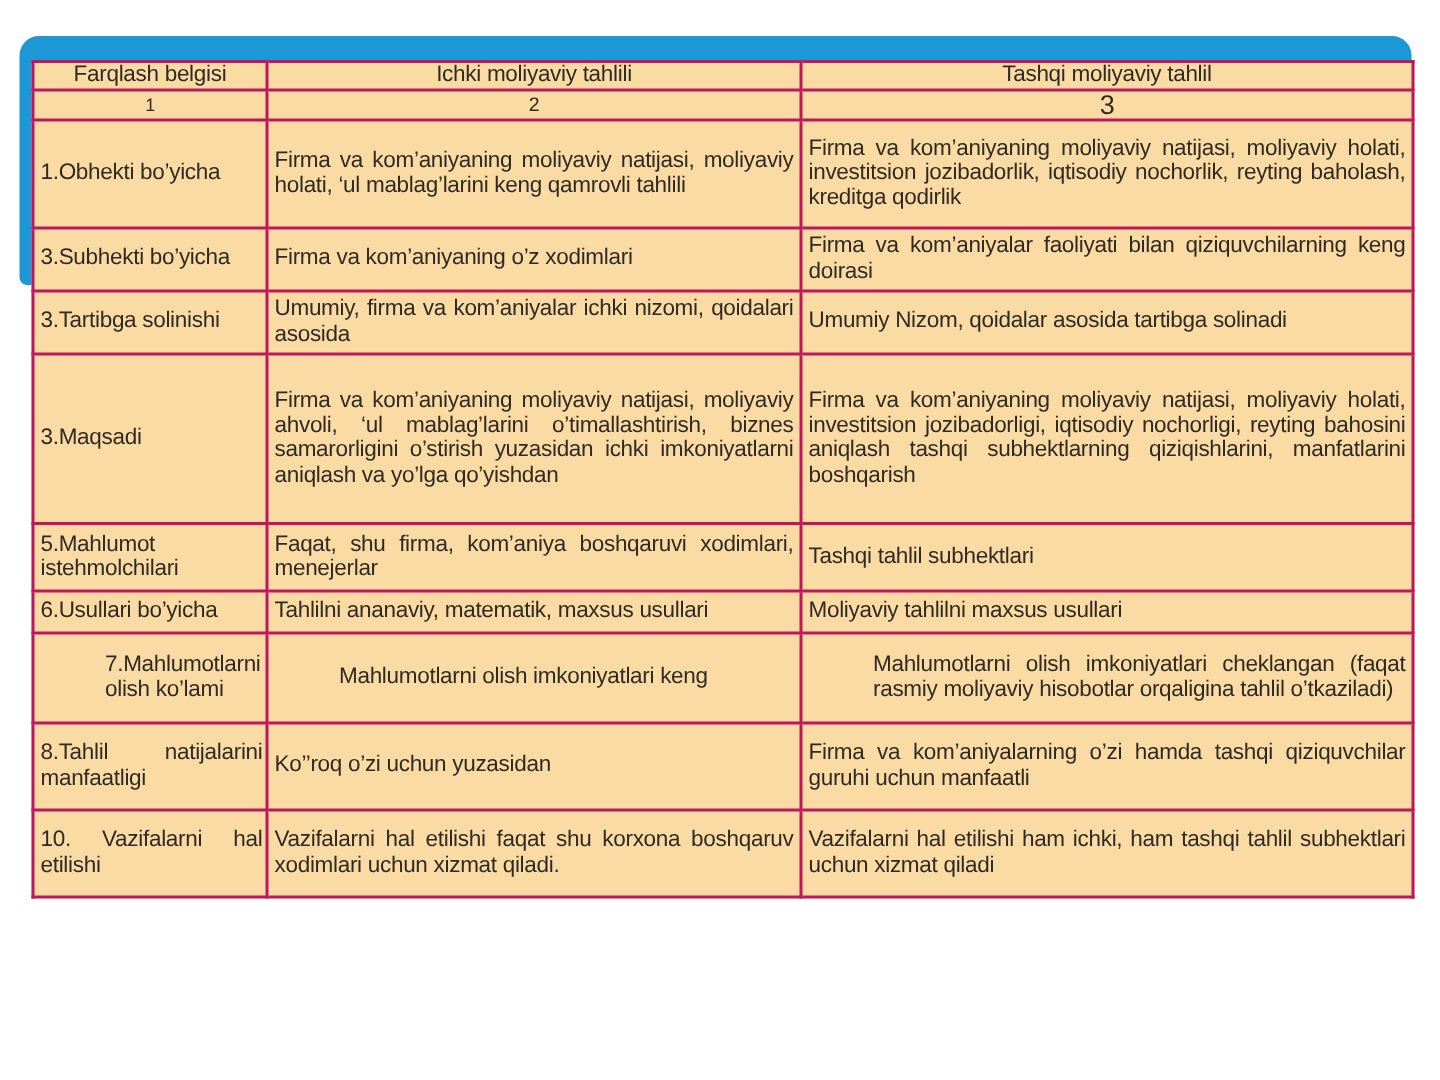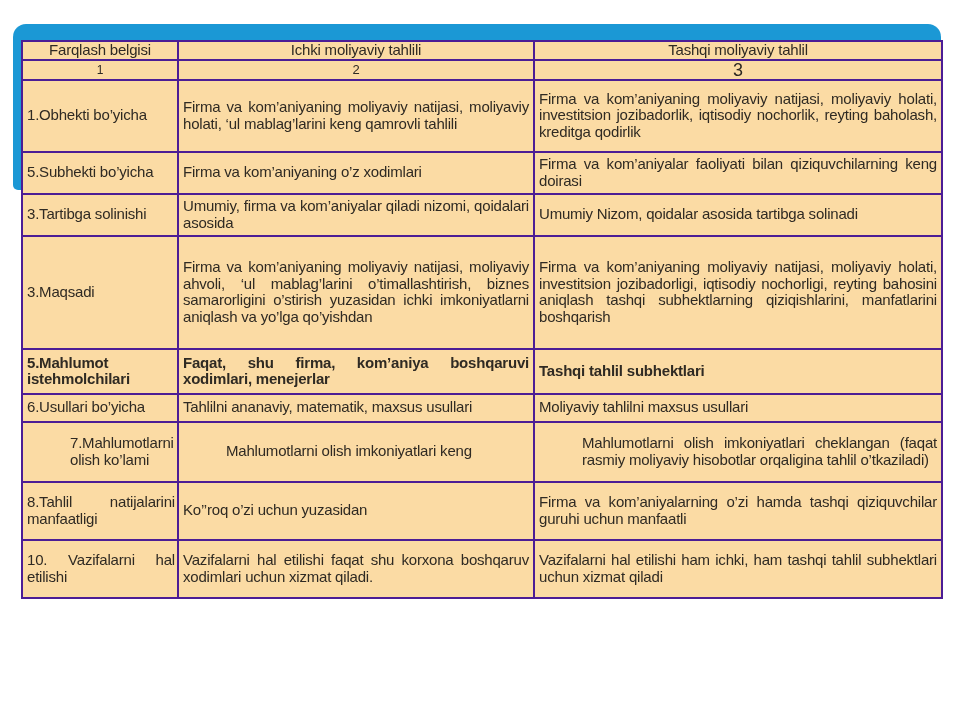--- a/index.html
+++ b/index.html
@@ -36,21 +36,21 @@
     background: #fbdba4;
     color: #2f2a23;
     font-size: 15px;
     line-height: 1.13;
     letter-spacing: -0.2px;
   }
   table.cmp col.c1 { width: 156px; }
   table.cmp col.c2 { width: 356px; }
   table.cmp col.c3 { width: 408px; }
   table.cmp th, table.cmp td {
-    border: 2px solid #4c1d95;
+    border: 2px solid #be185d;
     padding: 1px 4px;
     vertical-align: middle;
     overflow: hidden;
   }
   table.cmp th {
     font-weight: normal;
     text-align: center;
     height: 15px;
     padding: 0 4px;
   }
@@ -63,21 +63,21 @@
   tr.num-row td:nth-child(1) { font-size: 12px; }
   tr.num-row td:nth-child(2) { font-size: 13px; }
   tr.num-row td:nth-child(3) { font-size: 18px; }
   tbody.rows td { text-align: justify; }
   tbody.rows td.feature { padding-right: 2px; }
   
   tbody.rows tr:nth-child(1)  td { height: 68px; }
   tbody.rows tr:nth-child(2)  td { height: 38px; }
   tbody.rows tr:nth-child(3)  td { height: 38px; }
   tbody.rows tr:nth-child(4)  td { height: 109px; }
-  tbody.rows tr:nth-child(5)  td { height: 41px; font-weight: bold; }
+  tbody.rows tr:nth-child(5)  td { height: 41px; }
   tbody.rows tr:nth-child(6)  td { height: 24px; }
   tbody.rows tr:nth-child(7)  td { height: 56px; padding-left: 47px; }
   tbody.rows tr:nth-child(8)  td { height: 54px; }
   tbody.rows tr:nth-child(9)  td { height: 54px; }
   tbody.rows tr:nth-child(10) td { height: 54px; }
 </style>
 </head>
 <body>
 
 <div class="slide">
@@ -102,27 +102,27 @@
         <td>3</td>
       </tr>
     </thead>
     <tbody class="rows">
         <tr>
       <td class="feature">1.Obhekti bo’yicha</td>
       <td class="internal">Firma va kom’aniyaning moliyaviy natijasi, moliyaviy holati, ‘ul mablag’larini keng qamrovli tahlili</td>
       <td class="external">Firma va kom’aniyaning moliyaviy natijasi, moliyaviy holati, investitsion jozibadorlik, iqtisodiy nochorlik, reyting baholash, kreditga qodirlik</td>
     </tr>
         <tr>
-      <td class="feature">5.Subhekti bo’yicha</td>
+      <td class="feature">3.Subhekti bo’yicha</td>
       <td class="internal">Firma va kom’aniyaning o’z xodimlari</td>
       <td class="external">Firma va kom’aniyalar faoliyati bilan qiziquvchilarning keng doirasi</td>
     </tr>
         <tr>
       <td class="feature">3.Tartibga solinishi</td>
-      <td class="internal">Umumiy, firma va kom’aniyalar qiladi nizomi, qoidalari asosida</td>
+      <td class="internal">Umumiy, firma va kom’aniyalar ichki nizomi, qoidalari asosida</td>
       <td class="external">Umumiy Nizom, qoidalar asosida tartibga solinadi</td>
     </tr>
         <tr>
       <td class="feature">3.Maqsadi</td>
       <td class="internal">Firma va kom’aniyaning moliyaviy natijasi, moliyaviy ahvoli, ‘ul mablag’larini o’timallashtirish, biznes samarorligini o’stirish yuzasidan ichki imkoniyatlarni aniqlash va yo’lga qo’yishdan</td>
       <td class="external">Firma va kom’aniyaning moliyaviy natijasi, moliyaviy holati, investitsion jozibadorligi, iqtisodiy nochorligi, reyting bahosini aniqlash tashqi subhektlarning qiziqishlarini, manfatlarini boshqarish</td>
     </tr>
         <tr>
       <td class="feature">5.Mahlumot istehmolchilari</td>
       <td class="internal">Faqat, shu firma, kom’aniya boshqaruvi xodimlari, menejerlar</td>

